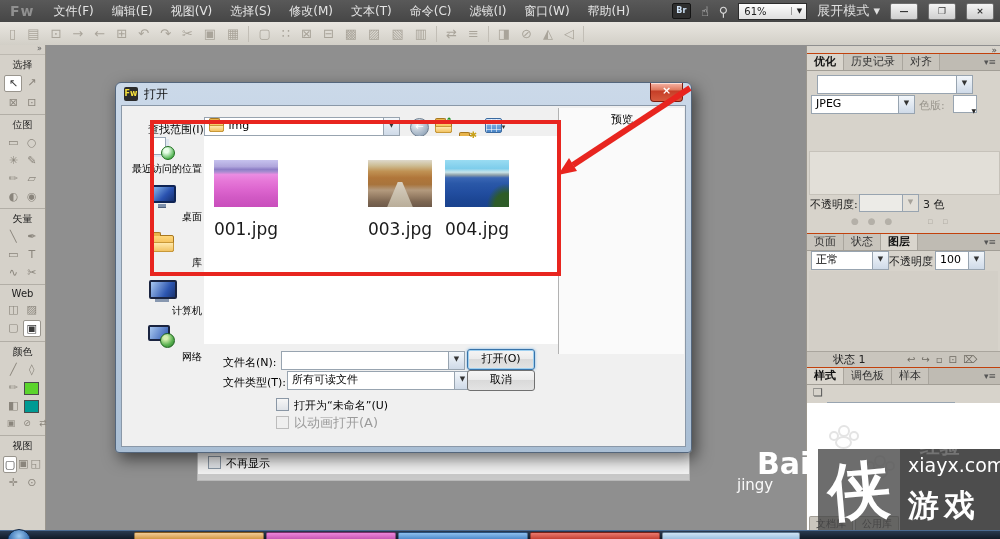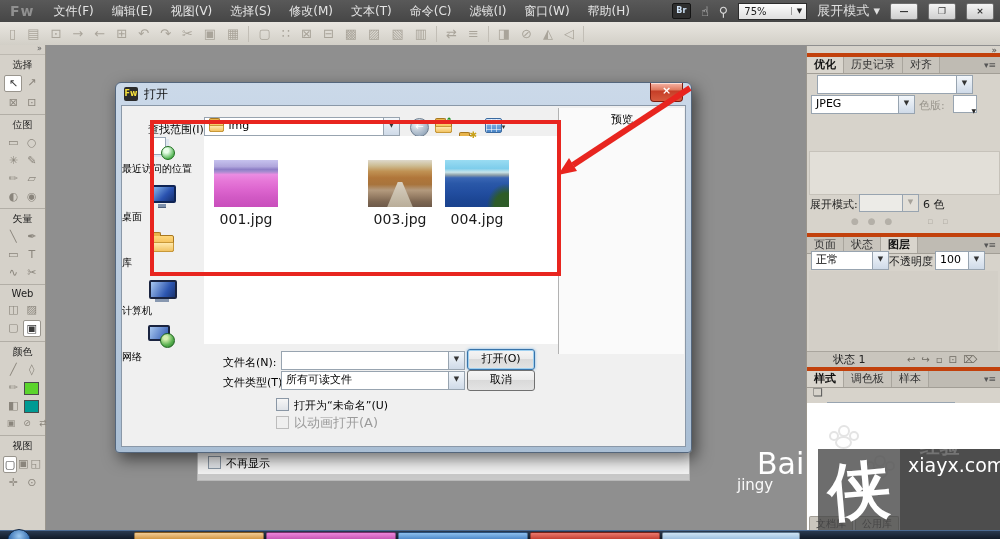--- a/index.html
+++ b/index.html
@@ -88,22 +88,22 @@
   .th2{background:linear-gradient(180deg,#55707c 0%,#415c66 10%,#6e9040 16%,#cfd063 24%,#8fb74e 34%,
        #5d9440 48%,#3f7c34 62%,#356c2e 78%,#4a8440 90%,#588e4c 100%)}
   .th3{background:linear-gradient(180deg,#ded9cc 0%,#cdbd94 12%,#c09254 24%,#b0763a 38%,#a8743c 52%,
        #b39a7e 64%,#9a8168 76%,#7e6752 88%,#6d594a 100%)}
   .th3::after{content:"";position:absolute;left:30%;right:30%;top:46%;bottom:0;
        background:linear-gradient(#d9d1c1,#b9ad99);clip-path:polygon(42% 0,58% 0,100% 100%,0 100%)}
   .th4{background:linear-gradient(180deg,#9adcf2 0%,#7ecdeb 18%,#c8e4ea 26%,#8fa0a8 32%,#3a66b4 38%,
        #2a58a8 50%,#224ea0 68%,#1c4694 85%,#1a428e 100%)}
   .th4::after{content:"";position:absolute;right:0;bottom:0;width:34%;height:48%;
        background:radial-gradient(ellipse at 85% 100%,#2e5c28 42%,rgba(46,92,40,0) 72%)}
-  .thname{display:block;margin-top:4px;font-size:14px;color:#1a1a1a}
-  .place{position:absolute;left:0;width:80px;text-align:left}
+  .thname{display:block;margin-top:12px;font-size:17px;color:#1a1a1a}
+  .place{position:absolute;left:0;width:80px;text-align:right}
   .plabel{font-size:10px;color:#000;margin-top:2px;white-space:nowrap}
   .picon{position:relative;width:30px;height:24px;margin:0 auto}
   .scr{position:absolute;border-radius:2px}
   .ic-desktop .scr{left:3px;top:1px;width:22px;height:14px;border:2px solid #0f2454;
       background:linear-gradient(135deg,#8ec0f0,#2a52b0 60%,#16306e)}
   .ic-desktop .stand{position:absolute;left:11px;bottom:0;width:8px;height:4px;background:#7d90ac;
       box-shadow:inset 0 -1px 0 #4d607c}
   .fold{position:absolute;background:linear-gradient(#ffd77a,#e8a93c);border:1px solid #a87820;border-radius:2px}
   .fold::before{content:"";position:absolute;left:-1px;top:-4px;width:9px;height:3px;background:#e8b44c;
       border:1px solid #a87820;border-bottom:none;border-radius:2px 2px 0 0}
@@ -129,21 +129,21 @@
   .navfold .ov{position:absolute;right:-1px;top:-2px;font-size:9px;font-weight:bold;z-index:2}
   .ic-views{width:15px;height:13px;border:1px solid #3a6aa0;border-radius:2px;
       background:linear-gradient(#9cc4ee,#4a86c8);
       background-image:linear-gradient(rgba(255,255,255,.55) 1px,transparent 1px),
         linear-gradient(90deg,rgba(255,255,255,.55) 1px,transparent 1px),linear-gradient(#9cc4ee,#4a86c8);
       background-size:5px 5px,5px 5px,100% 100%}
 
   
   #rightpanel{position:absolute;left:806px;top:45px;width:194px;height:485px;background:#d7d3cb;
     border-left:1px solid #9a968e;z-index:2}
-  .ptabs{position:absolute;left:0;right:0;height:16px;background:#bfbbb3;border-top:4px solid #c2410c;
+  .ptabs{position:absolute;left:0;right:0;height:16px;background:#bfbbb3;border-top:1px solid #c2410c;
     border-bottom:1px solid #a29e96;display:flex;align-items:flex-end}
   .ptab{padding:1px 7px;font-size:11px;color:#333;border-right:1px solid #a9a59d;background:#c8c4bc;line-height:14px}
   .ptab.act{background:#d9d5cd;font-weight:bold;color:#111}
   .pmenu{margin-left:auto;padding:0 5px;color:#555;font-size:9px;line-height:15px}
   .plbl{position:absolute;font-size:11px;color:#222;white-space:nowrap}
   .plbl.dim{color:#9a968e}
   .pdots{position:absolute;font-size:9px;color:#b4b0a8;letter-spacing:3px}
   .minitab{position:absolute;height:13px;padding:0 6px;font-size:10px;line-height:13px;color:#333;
     background:#cac6be;border:1px solid #a29e96;border-bottom:none;border-radius:2px 2px 0 0}
   #rp-collapse{position:absolute;right:4px;top:0;color:#444;font-size:9px}
@@ -154,21 +154,21 @@
   .paw .t3{left:20px;top:6px;width:6px;height:6px}
   .paw .pad{left:6px;top:11px;width:13px;height:9px;border-radius:50%}
 
   
   #annot{position:absolute;left:0;top:0;width:1000px;height:539px;z-index:40;pointer-events:none;color:#e8251f}
   #annot-rect{position:absolute;left:150px;top:120px;width:403px;height:148px;border:4px solid currentColor}
   #annot-svg{position:absolute;left:540px;top:78px}
 
   
   #baidu-wm{position:absolute;z-index:20;color:#fff}
-  #bd1{position:absolute;left:757px;top:446px;font-size:30px;font-weight:normal;color:#fff}
+  #bd1{position:absolute;left:757px;top:446px;font-size:30px;font-weight:bold;color:#fff}
   #bd2{position:absolute;left:737px;top:476px;font-size:15px;color:#fff;opacity:.95}
   #wm{position:absolute;left:818px;top:449px;width:182px;height:90px;background:rgba(72,72,72,.8);z-index:45}
   #wm .darker{position:absolute;left:82px;right:0;top:0;bottom:0;background:rgba(25,25,25,.38)}
   #wm-xia{position:absolute;left:10px;top:0px;font-size:62px;color:#fff;font-weight:bold;
     font-family:"DejaVu Serif","Liberation Serif",serif;transform:rotate(-5deg);line-height:84px}
   #wm-site{position:absolute;left:90px;top:5px;font-size:19px;color:#fff}
   #wm-game{position:absolute;left:90px;top:36px;font-size:31px;font-weight:bold;color:#fff;letter-spacing:5px}
   #wm-ghost{position:absolute;left:102px;top:-16px;font-size:20px;font-weight:bold;color:rgba(255,255,255,.22)}
 
   
@@ -191,21 +191,21 @@
   <span class="menu-item">文本(T)</span>
   <span class="menu-item">命令(C)</span>
   <span class="menu-item">滤镜(I)</span>
   <span class="menu-item">窗口(W)</span>
   <span class="menu-item">帮助(H)</span>
   <div id="mb-right">
     <span id="br-badge">Br</span>
     <span class="mb-icon">☝</span>
     <span class="mb-icon">⚲</span>
     <span id="zoom-combo">
-      <span>75%</span>
+      <span>61%</span>
       <span class="zarr">▼</span>
     </span>
     <span id="expand-mode">展开模式 ▾</span>
     <span class="winbtn">—</span>
     <span class="winbtn">❐</span>
     <span class="winbtn">×</span>
   </div>
 </div>
 
 <div id="toolbar2">
@@ -415,21 +415,21 @@
     </div>
 
     <span class="dlbl" style="left:101px;top:249px">文件名(N):</span>
     <div class="combo" style="left:159px;top:245px;width:178px;height:17px">
       <span></span>
       <span class="arr">▼</span>
     </div>
     <div class="w7btn default" style="left:345px;top:243px;width:66px;height:19px;line-height:18px">打开(O)</div>
 
     <span class="dlbl" style="left:101px;top:269px">文件类型(T):</span>
-    <div class="combo" style="left:159px;top:265px;width:178px;height:17px">
+    <div class="combo" style="left:165px;top:265px;width:178px;height:17px">
       <span>所有可读文件</span>
       <span class="arr">▼</span>
     </div>
     <div class="w7btn" style="left:345px;top:264px;width:66px;height:19px;line-height:18px">取消</div>
 
     <div class="abs" style="left:154px;top:292px">
       <span class="cbx"></span><span style="font-size:11px">打开为“未命名”(U)</span>
     </div>
     <div class="abs" style="left:154px;top:308px">
       <span class="cbx dis"></span><span class="dis-text" style="font-size:13px">以动画打开(A)</span>
@@ -452,26 +452,26 @@
   </div>
   <div class="combo" style="left:4px;top:50px;width:98px;height:17px">
     <span>JPEG</span>
     <span class="arr">▼</span>
   </div>
   <span class="plbl dim" style="left:112px;top:53px">色版:</span>
   <div class="abs" style="left:146px;top:50px;width:22px;height:16px;background:#fff;border:1px solid #98a4b0">
     <span style="position:absolute;right:0;bottom:-2px;font-size:6px;color:#222">▼</span>
   </div>
   <div class="abs" style="left:2px;top:106px;width:189px;height:42px;background:#e2dfd8;border:1px solid #c6c2ba"></div>
-  <span class="plbl" style="left:3px;top:152px">展开模式:</span>
+  <span class="plbl" style="left:3px;top:152px">不透明度:</span>
   <div class="combo dis" style="left:52px;top:149px;width:54px;height:16px">
     <span></span>
     <span class="arr">▼</span>
   </div>
-  <span class="plbl" style="left:116px;top:152px">6 色</span>
+  <span class="plbl" style="left:116px;top:152px">3 色</span>
   <span class="pdots" style="left:44px;top:171px">● ● ●</span>
   <span class="pdots" style="left:120px;top:171px">▫ ▫</span>
 
   <div class="ptabs" style="top:188px">
     <span class="ptab">页面</span>
     <span class="ptab">状态</span>
     <span class="ptab act">图层</span>
     <span class="pmenu">▾≡</span>
   </div>
   <div class="combo" style="left:4px;top:206px;width:72px;height:17px">
@@ -523,20 +523,21 @@
 <div id="baidu-wm">
   <span id="bd1">Bai</span>
   <span id="bd2">jingy</span>
 </div>
 
 <div id="wm">
   <div class="darker"></div>
   <span id="wm-ghost">经验</span>
   <span id="wm-xia">侠</span>
   <span id="wm-site">xiayx.com</span>
+  <span id="wm-game">游戏</span>
 </div>
 
 <div id="annot" style="color: rgb(232, 37, 31);">
   <div id="annot-rect"></div>
   <svg id="annot-svg" width="170" height="110" viewBox="0 0 170 110">
     <line x1="150" y1="10" x2="33" y2="87" stroke="currentColor" stroke-width="6"></line>
     <polygon points="18,97 37,93 29,80" fill="currentColor"></polygon>
   </svg>
 </div>
 

